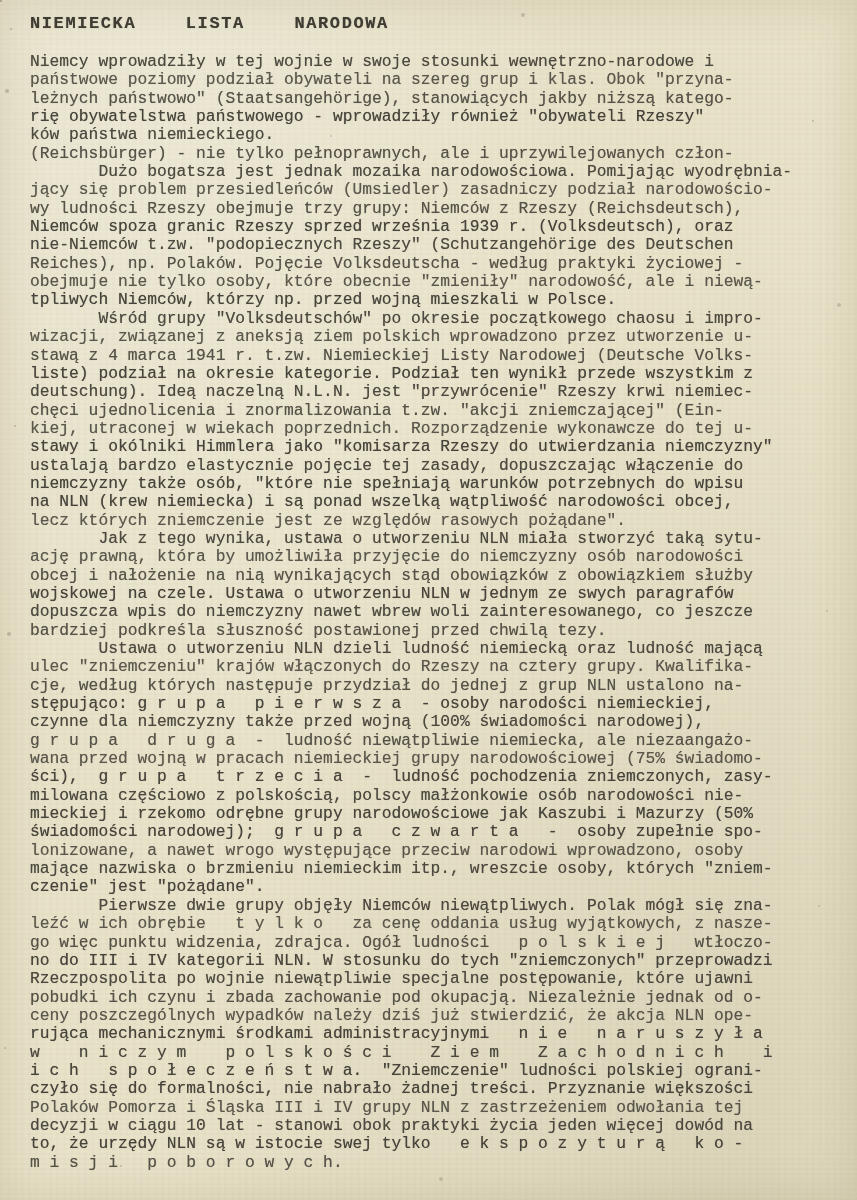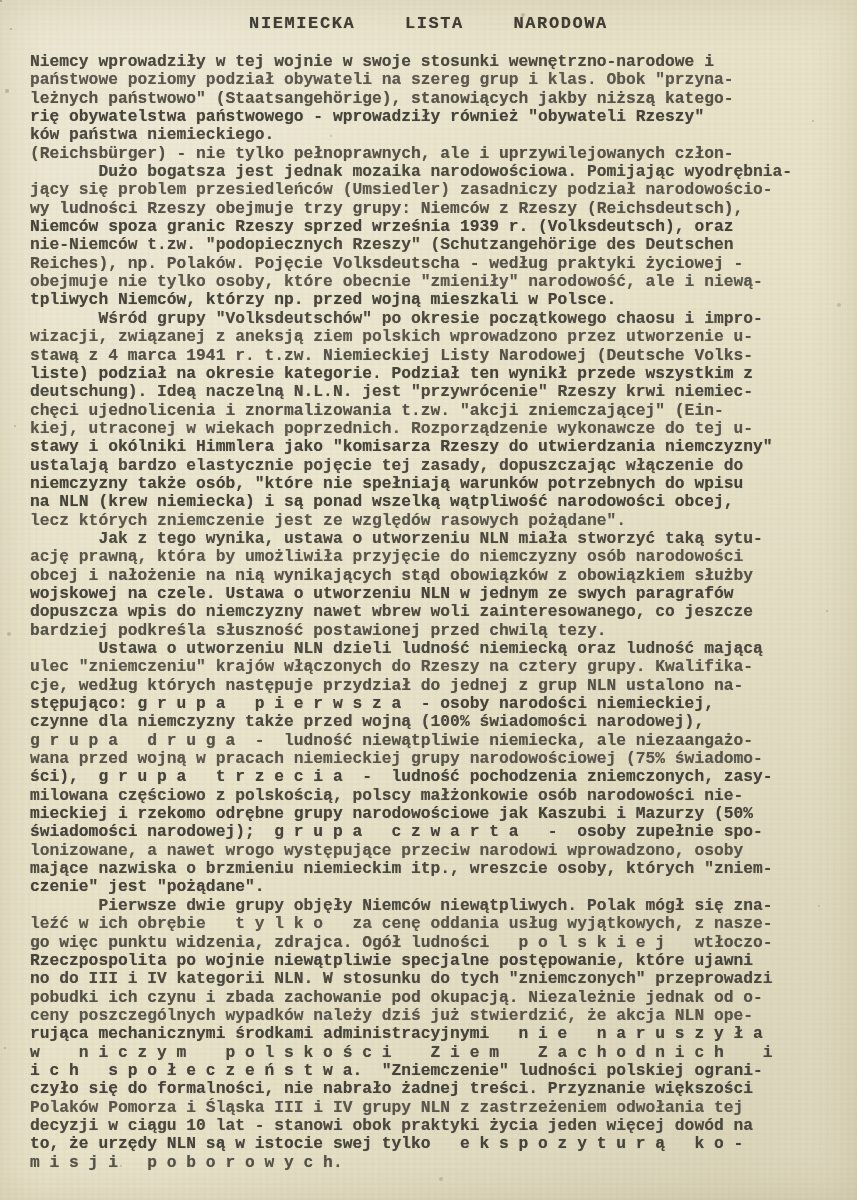--- a/index.html
+++ b/index.html
@@ -22,35 +22,33 @@
       radial-gradient(ellipse at 50% 50%, rgba(255,252,235,0.10), transparent 70%),
       repeating-linear-gradient(0deg, rgba(90,80,50,0.018) 0 2px, transparent 2px 5px),
       repeating-linear-gradient(90deg, rgba(90,80,50,0.014) 0 3px, transparent 3px 7px),
       #e8e2c9;
     box-shadow: inset 0 0 45px rgba(120,105,60,0.18);
     font-family: "Liberation Mono", "DejaVu Sans Mono", monospace;
     color: #46433a;
   }
   .title {
     margin: 0 0 20px 0;
-    text-align: center;
     font-size: 17px;
     font-weight: bold;
     letter-spacing: 1.6px;
     word-spacing: 13px;
     white-space: pre;
     color: #3f3c33;
     text-shadow: 0 0 0.8px rgba(63,60,51,0.55);
   }
   .doc-body {
     position: relative;
   }
   .para {
     margin: 0;
-    font-weight: bold;
   }
   .line {
     white-space: pre;
     font-size: 16.3px;
     line-height: 18.35px;
     letter-spacing: 0px;
     text-shadow: 0 0 0.7px rgba(70,67,58,0.6);
   }
   
   .line:nth-child(3n)   { opacity: 0.90; }
@@ -139,22 +137,22 @@
         <div class="line">mieckiej i rzekomo odrębne grupy narodowościowe jak Kaszubi i Mazurzy (50%</div>
         <div class="line">świadomości narodowej);  g r u p a   c z w a r t a   -  osoby zupełnie spo-</div>
         <div class="line">lonizowane, a nawet wrogo występujące przeciw narodowi wprowadzono, osoby</div>
         <div class="line">mające nazwiska o brzmieniu niemieckim itp., wreszcie osoby, których "zniem-</div>
         <div class="line">czenie" jest "pożądane".</div>
       </div>
       <div class="para">
         <div class="line">       Pierwsze dwie grupy objęły Niemców niewątpliwych. Polak mógł się zna-</div>
         <div class="line">leźć w ich obrębie   t y l k o   za cenę oddania usług wyjątkowych, z nasze-</div>
         <div class="line">go więc punktu widzenia, zdrajca. Ogół ludności   p o l s k i e j   wtłoczo-</div>
+        <div class="line">no do III i IV kategorii NLN. W stosunku do tych "zniemczonych" przeprowadzi</div>
         <div class="line">Rzeczpospolita po wojnie niewątpliwie specjalne postępowanie, które ujawni</div>
-        <div class="line">no do III i IV kategorii NLN. W stosunku do tych "zniemczonych" przeprowadzi</div>
         <div class="line">pobudki ich czynu i zbada zachowanie pod okupacją. Niezależnie jednak od o-</div>
         <div class="line">ceny poszczególnych wypadków należy dziś już stwierdzić, że akcja NLN ope-</div>
         <div class="line">rująca mechanicznymi środkami administracyjnymi   n i e   n a r u s z y ł a</div>
         <div class="line">w    n i c z y m    p o l s k o ś c i    Z i e m    Z a c h o d n i c h    i</div>
         <div class="line">i c h   s p o ł e c z e ń s t w a.  "Zniemczenie" ludności polskiej ograni-</div>
         <div class="line">czyło się do formalności, nie nabrało żadnej treści. Przyznanie większości</div>
         <div class="line">Polaków Pomorza i Śląska III i IV grupy NLN z zastrzeżeniem odwołania tej</div>
         <div class="line">decyzji w ciągu 10 lat - stanowi obok praktyki życia jeden więcej dowód na</div>
         <div class="line">to, że urzędy NLN są w istocie swej tylko   e k s p o z y t u r ą   k o -</div>
         <div class="line">m i s j i   p o b o r o w y c h.</div>

